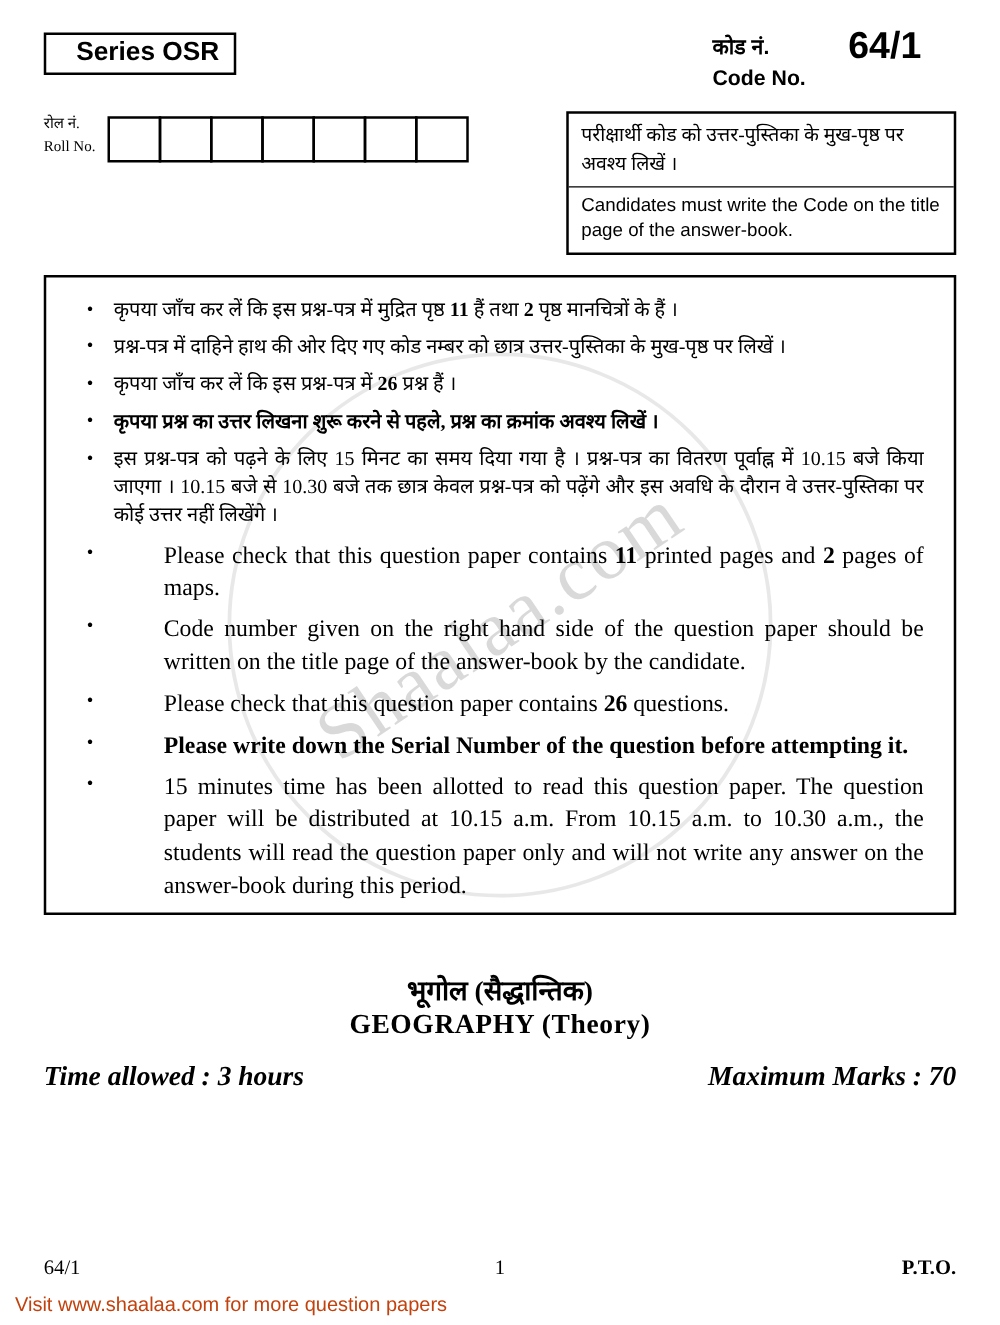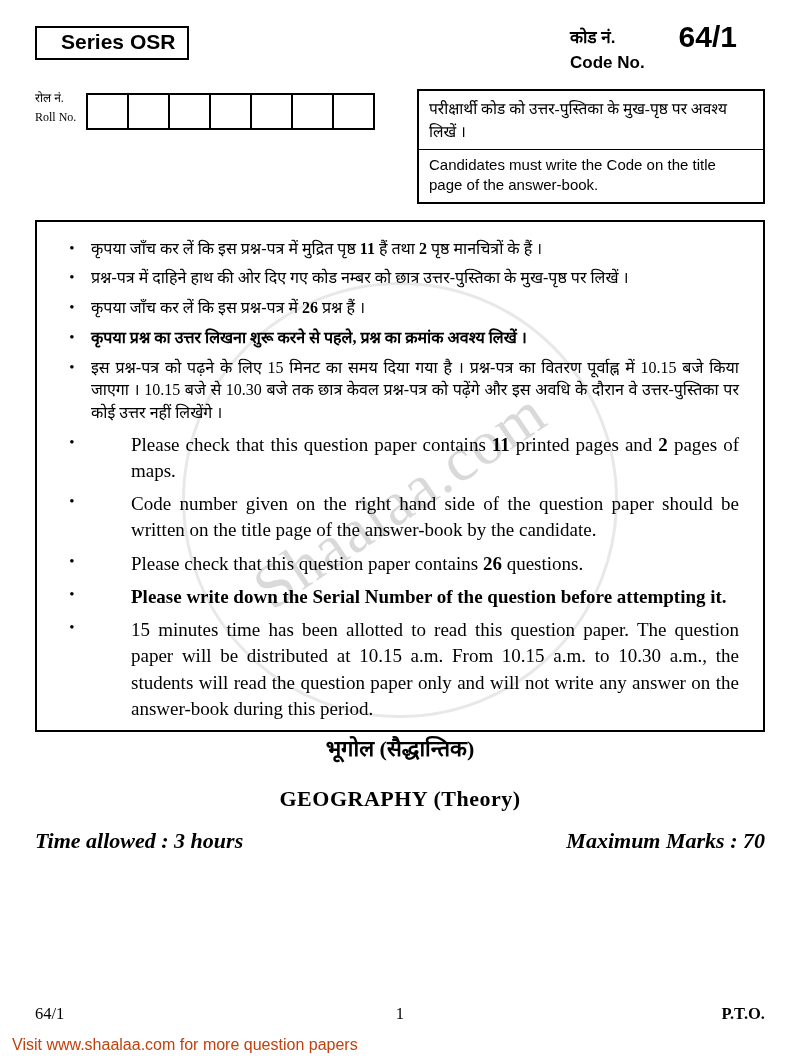--- a/index.html
+++ b/index.html
@@ -39,43 +39,43 @@
   .code-left { text-align:left; font-family:"Liberation Sans", sans-serif; font-weight:bold; font-size:17px; line-height:1.45; }
   .code-value { font-family:"Liberation Sans", sans-serif; font-weight:bold; font-size:30px; margin-left:34px; margin-top:-6px; }
 
   
   .roll-row { display:flex; align-items:flex-start; margin-top:14px; }
   .roll-labels { font-size:12px; line-height:1.6; white-space:nowrap; }
   .roll-boxes { display:flex; margin-left:10px; margin-top:4px; }
   .roll-cell { width:39px; height:33px; border:2px solid #000; margin-left:-2px; }
   .roll-cell:first-child { margin-left:0; }
   .candidate-box {
-    margin-left:auto; width:348px;
+    margin-left:auto; width:312px;
     border:2px solid #000; padding:7px 10px 6px 10px;
     box-sizing:border-box;
   }
   .candidate-hi { font-size:15.5px; line-height:1.45; }
   .candidate-divider { border-top:1px solid #000; margin:6px -10px 5px -10px; }
   .candidate-en { font-family:"Liberation Sans", sans-serif; font-size:15px; line-height:1.35; }
 
   
   .notice-box {
     margin-top:16px; border:2px solid #000;
     padding:16px 24px 10px 16px;
     height:512px; box-sizing:border-box; overflow:hidden;
   }
   .notice-item { display:flex; margin-bottom:7px; }
   .notice-item .bullet { flex:0 0 38px; text-align:center; font-size:15px; padding-top:2px; }
   .notice-item .bullet-text { flex:1; text-align:justify; }
   .notice-item.hi .bullet-text { font-size:16px; line-height:1.42; }
   .notice-item.en .bullet-text { font-size:19px; line-height:1.38;margin-left:40px; }
 
   
-  .title-hi { text-align:center; font-weight:bold; font-size:22px; }
-  .title-en { text-align:center; font-weight:bold; font-size:22px; margin-top:24px; letter-spacing:0.5px; }
+  .title-hi { text-align:center; font-weight:bold; font-size:22px; margin-top:44px; }
+  .title-en { text-align:center; font-weight:bold; font-size:22px; letter-spacing:0.5px; }
 
   
   .meta-row { display:flex; justify-content:space-between; font-style:italic; }
   .meta-row.hi { margin-top:62px; font-size:17px; }
   .meta-row.en { margin-top:16px; font-size:22px; font-weight:bold; }
 
   
   .footer {
     position:absolute; left:35px; right:35px; bottom:36px; z-index:1;
     display:flex; align-items:baseline; font-size:16.5px;

